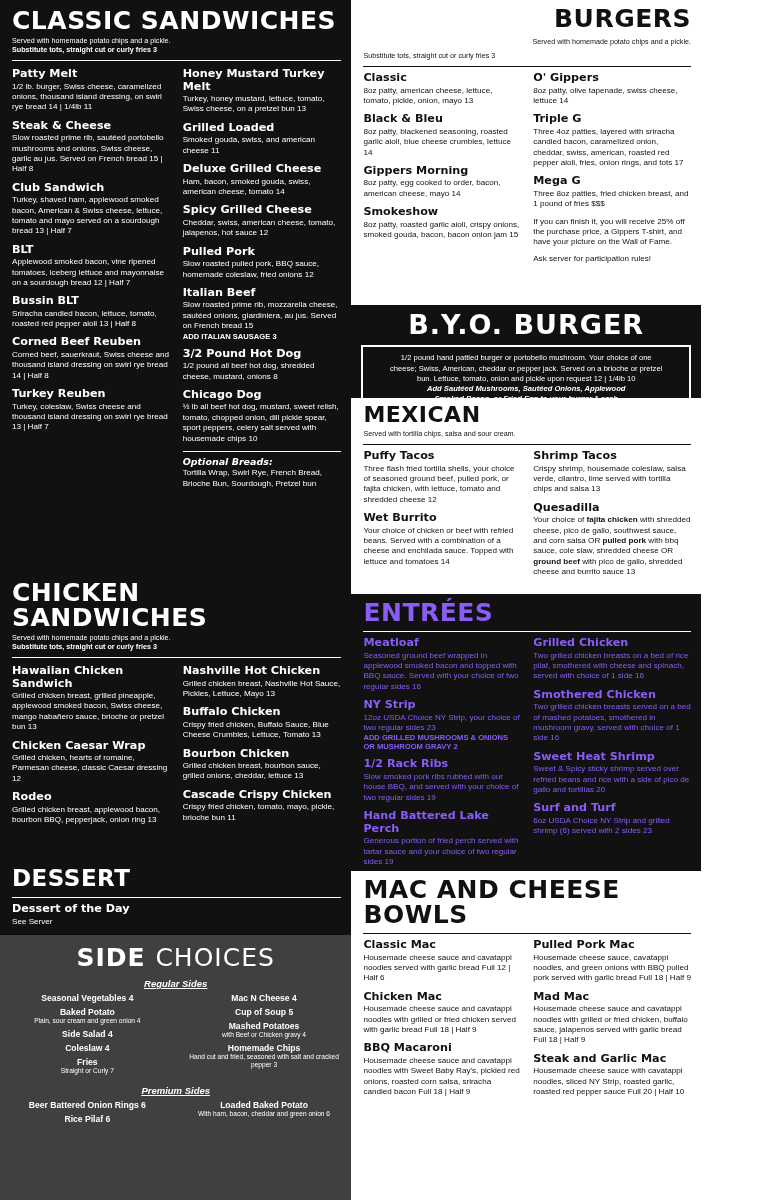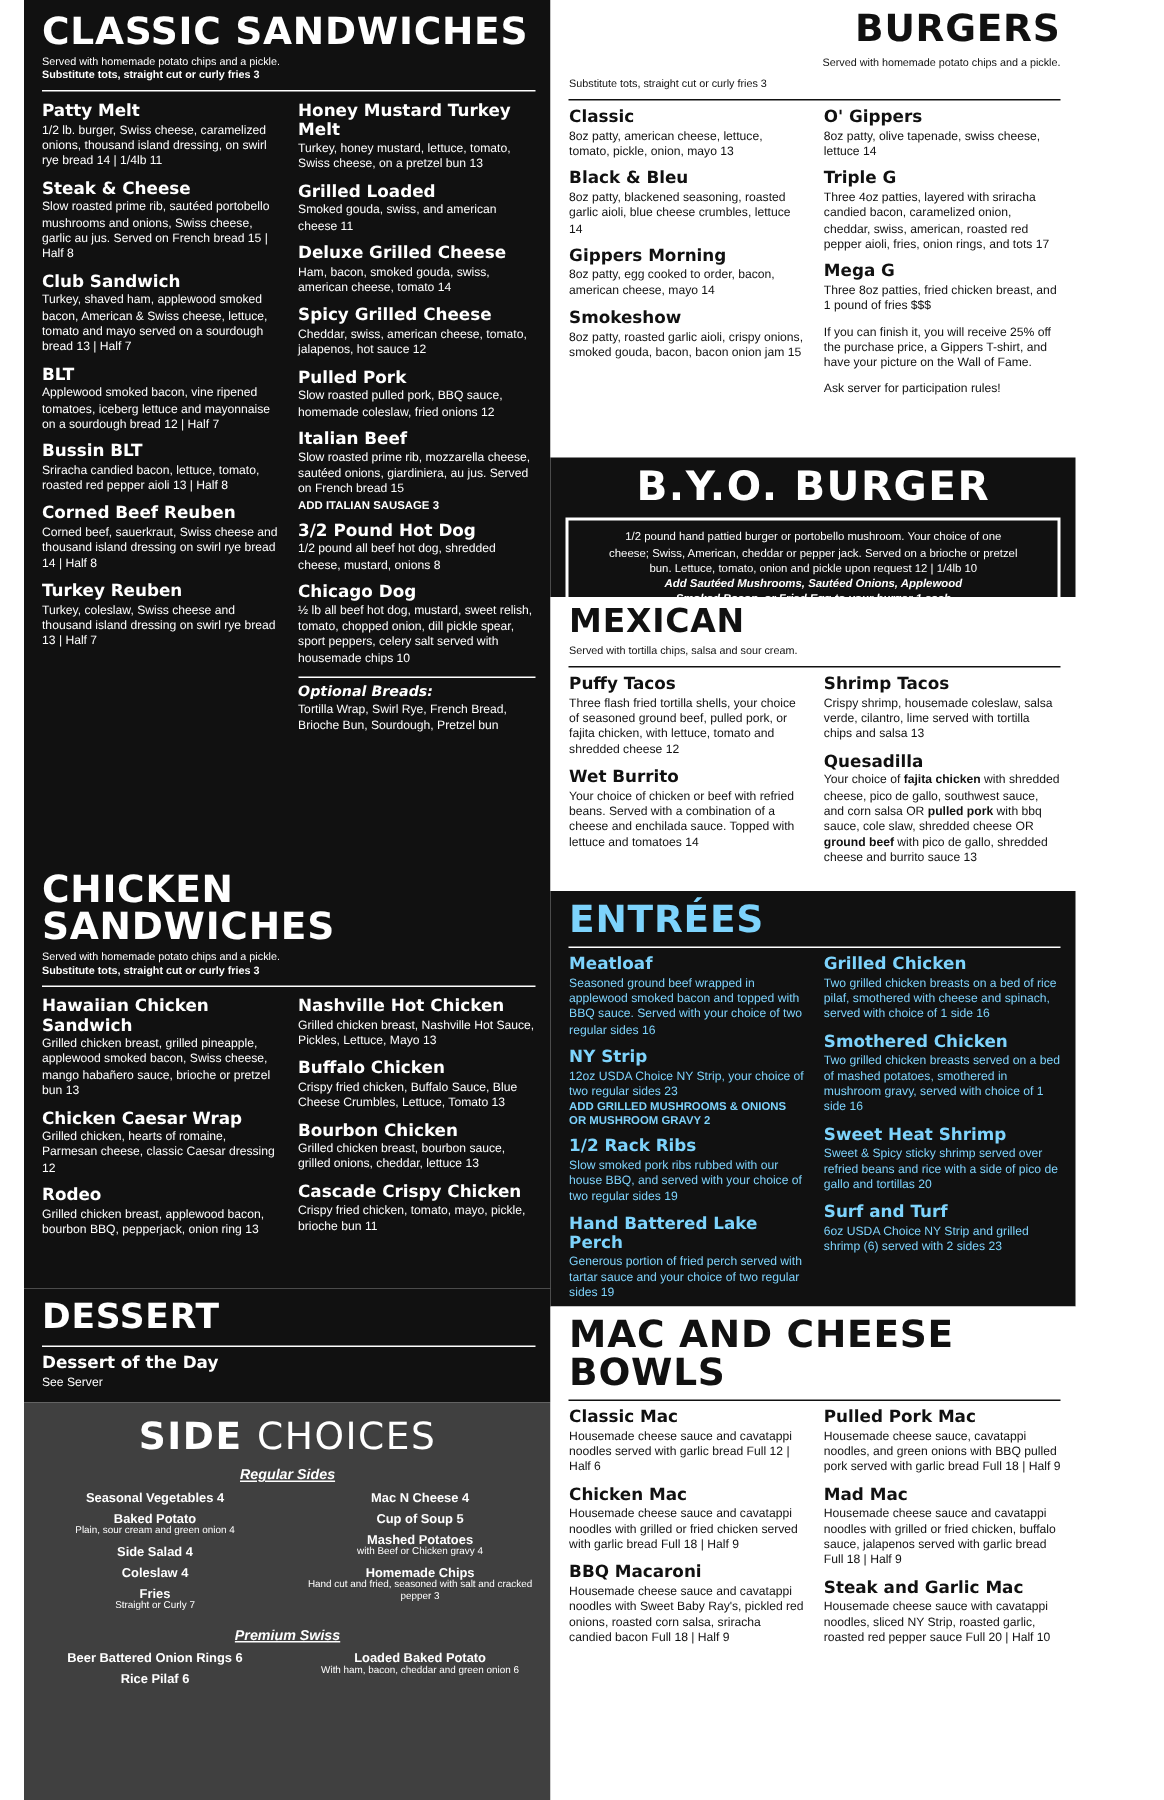--- a/index.html
+++ b/index.html
@@ -4,21 +4,21 @@
 <style>
   * { box-sizing: border-box; }
   html, body { margin:0; padding:0; }
   body {
     width: 776px; height: 1200px;
     background: #ffffff;
     font-family: "Liberation Sans", sans-serif;
     color: #111;
     overflow: hidden;
   }
-  .page { position: relative; width:701px; height:1200px; display:flex;margin-left:16px; }
+  .page { position: relative; width:701px; height:1200px; display:flex; }
   .col-left { width: 389px; height:1200px; position:relative; }
   .col-right { width: 387px; height:1200px; position:relative; }
 
   
   .panel { background:#111; color:#fff; padding:8px 10px 10px 12px; }
 
   .sec-title {
     font-family: "DejaVu Sans", sans-serif;
     font-weight: bold;
     letter-spacing: 0.5px;
@@ -75,21 +75,21 @@
   .sides-title { text-align:center; font-family:"DejaVu Sans", sans-serif; font-weight:bold; font-size:25px; letter-spacing:1px; }
   .sides-sub { text-align:center; font-style:italic; font-weight:bold; font-size:9.5px; text-decoration: underline; margin:6px 0 4px; }
   .sides-grid { display:flex; gap:10px; }
   .sides-grid > div { flex:1; }
   .side-row { text-align:center; margin-bottom:4px; }
   .side-name { font-size:8.6px; font-weight:bold; }
   .side-note { font-size:6.6px; line-height:1.2; }
 
   .dessert-title { font-family:"DejaVu Sans", sans-serif; font-weight:bold; font-size:23px; letter-spacing:0.5px; }
   .white-sec { background:#fff; color:#111; padding: 6px 10px 8px 12px; }
-  .dark-sec { background:#111; color:#7dd3fc; padding: 6px 10px 8px 12px; }
+  .dark-sec { background:#111; color:#8b5cf6; padding: 6px 10px 8px 12px; }
   .amp { font-weight:normal; }
 </style>
 </head>
 <body>
 
 <div class="page">
 
   <div class="col-left">
 
     <div class="panel" style="height:572px;">
@@ -264,21 +264,21 @@
           <div class="side-row">
               <div class="side-name">Mashed Potatoes</div>
               <div class="side-note">with Beef or Chicken gravy 4</div>
             </div>
           <div class="side-row">
               <div class="side-name">Homemade Chips</div>
               <div class="side-note">Hand cut and fried, seasoned with salt and cracked pepper  3</div>
             </div>
         </div>
       </div>
-      <div class="sides-sub">Premium Swiss</div>
+      <div class="sides-sub">Premium Sides</div>
       <div class="sides-grid">
         <div>
           <div class="side-row">
               <div class="side-name">Beer Battered Onion Rings  6</div>
               <div class="side-note"></div>
             </div>
           <div class="side-row">
               <div class="side-name">Rice Pilaf  6</div>
               <div class="side-note"></div>
             </div>

